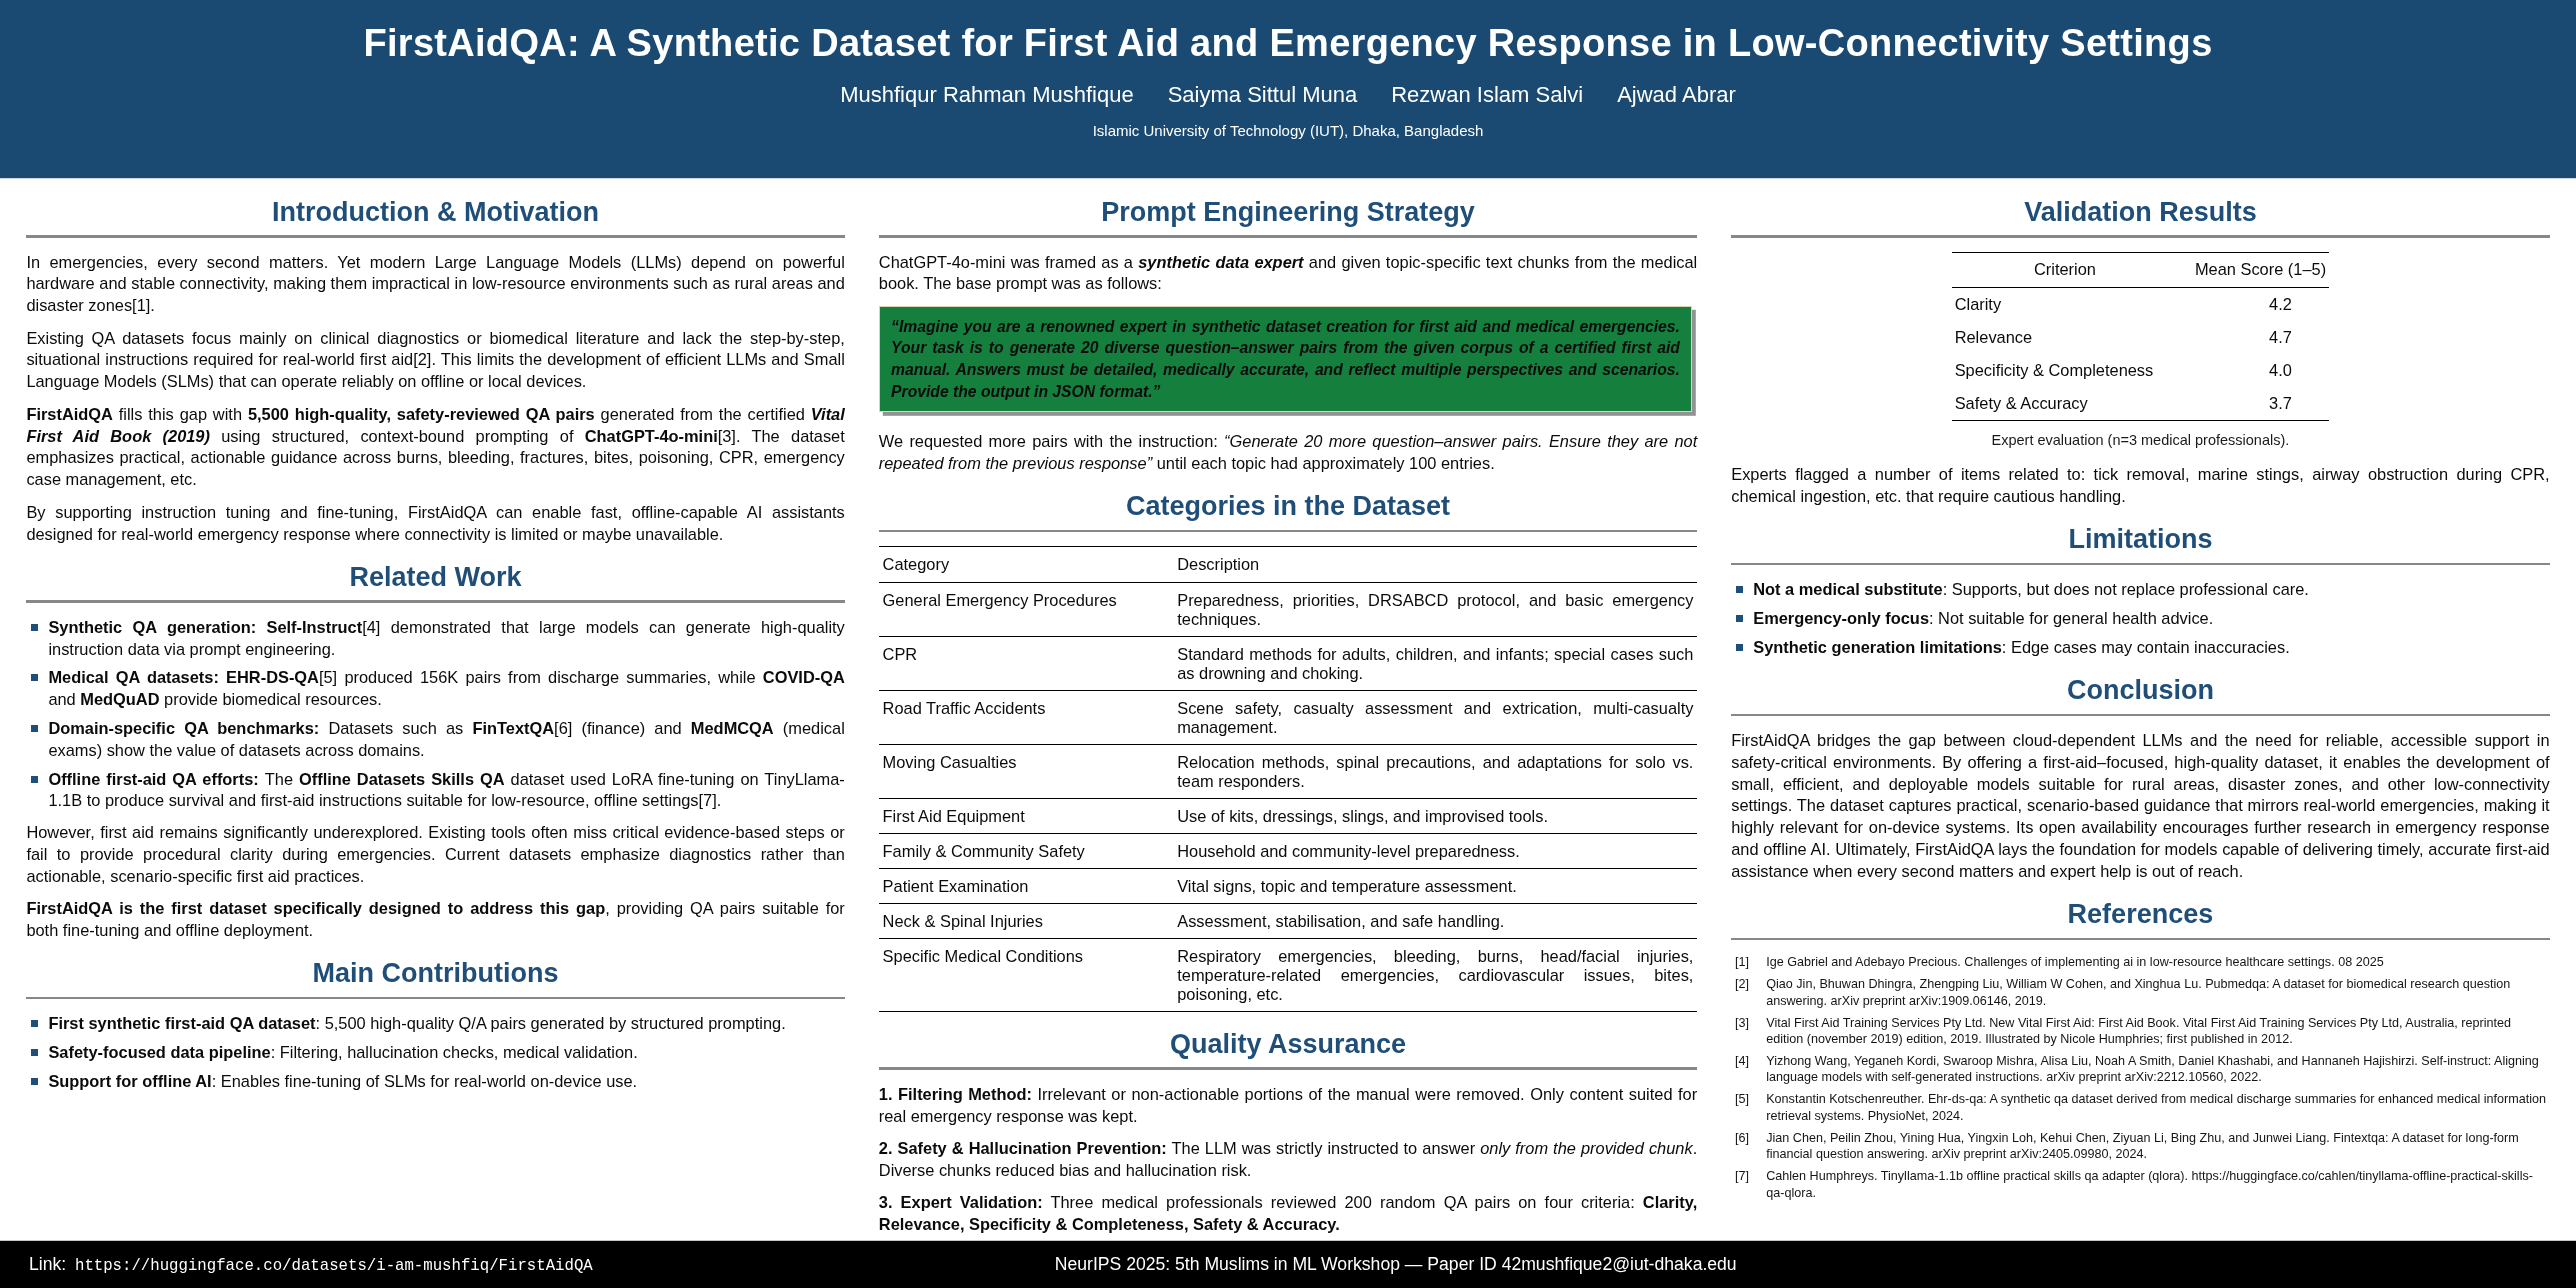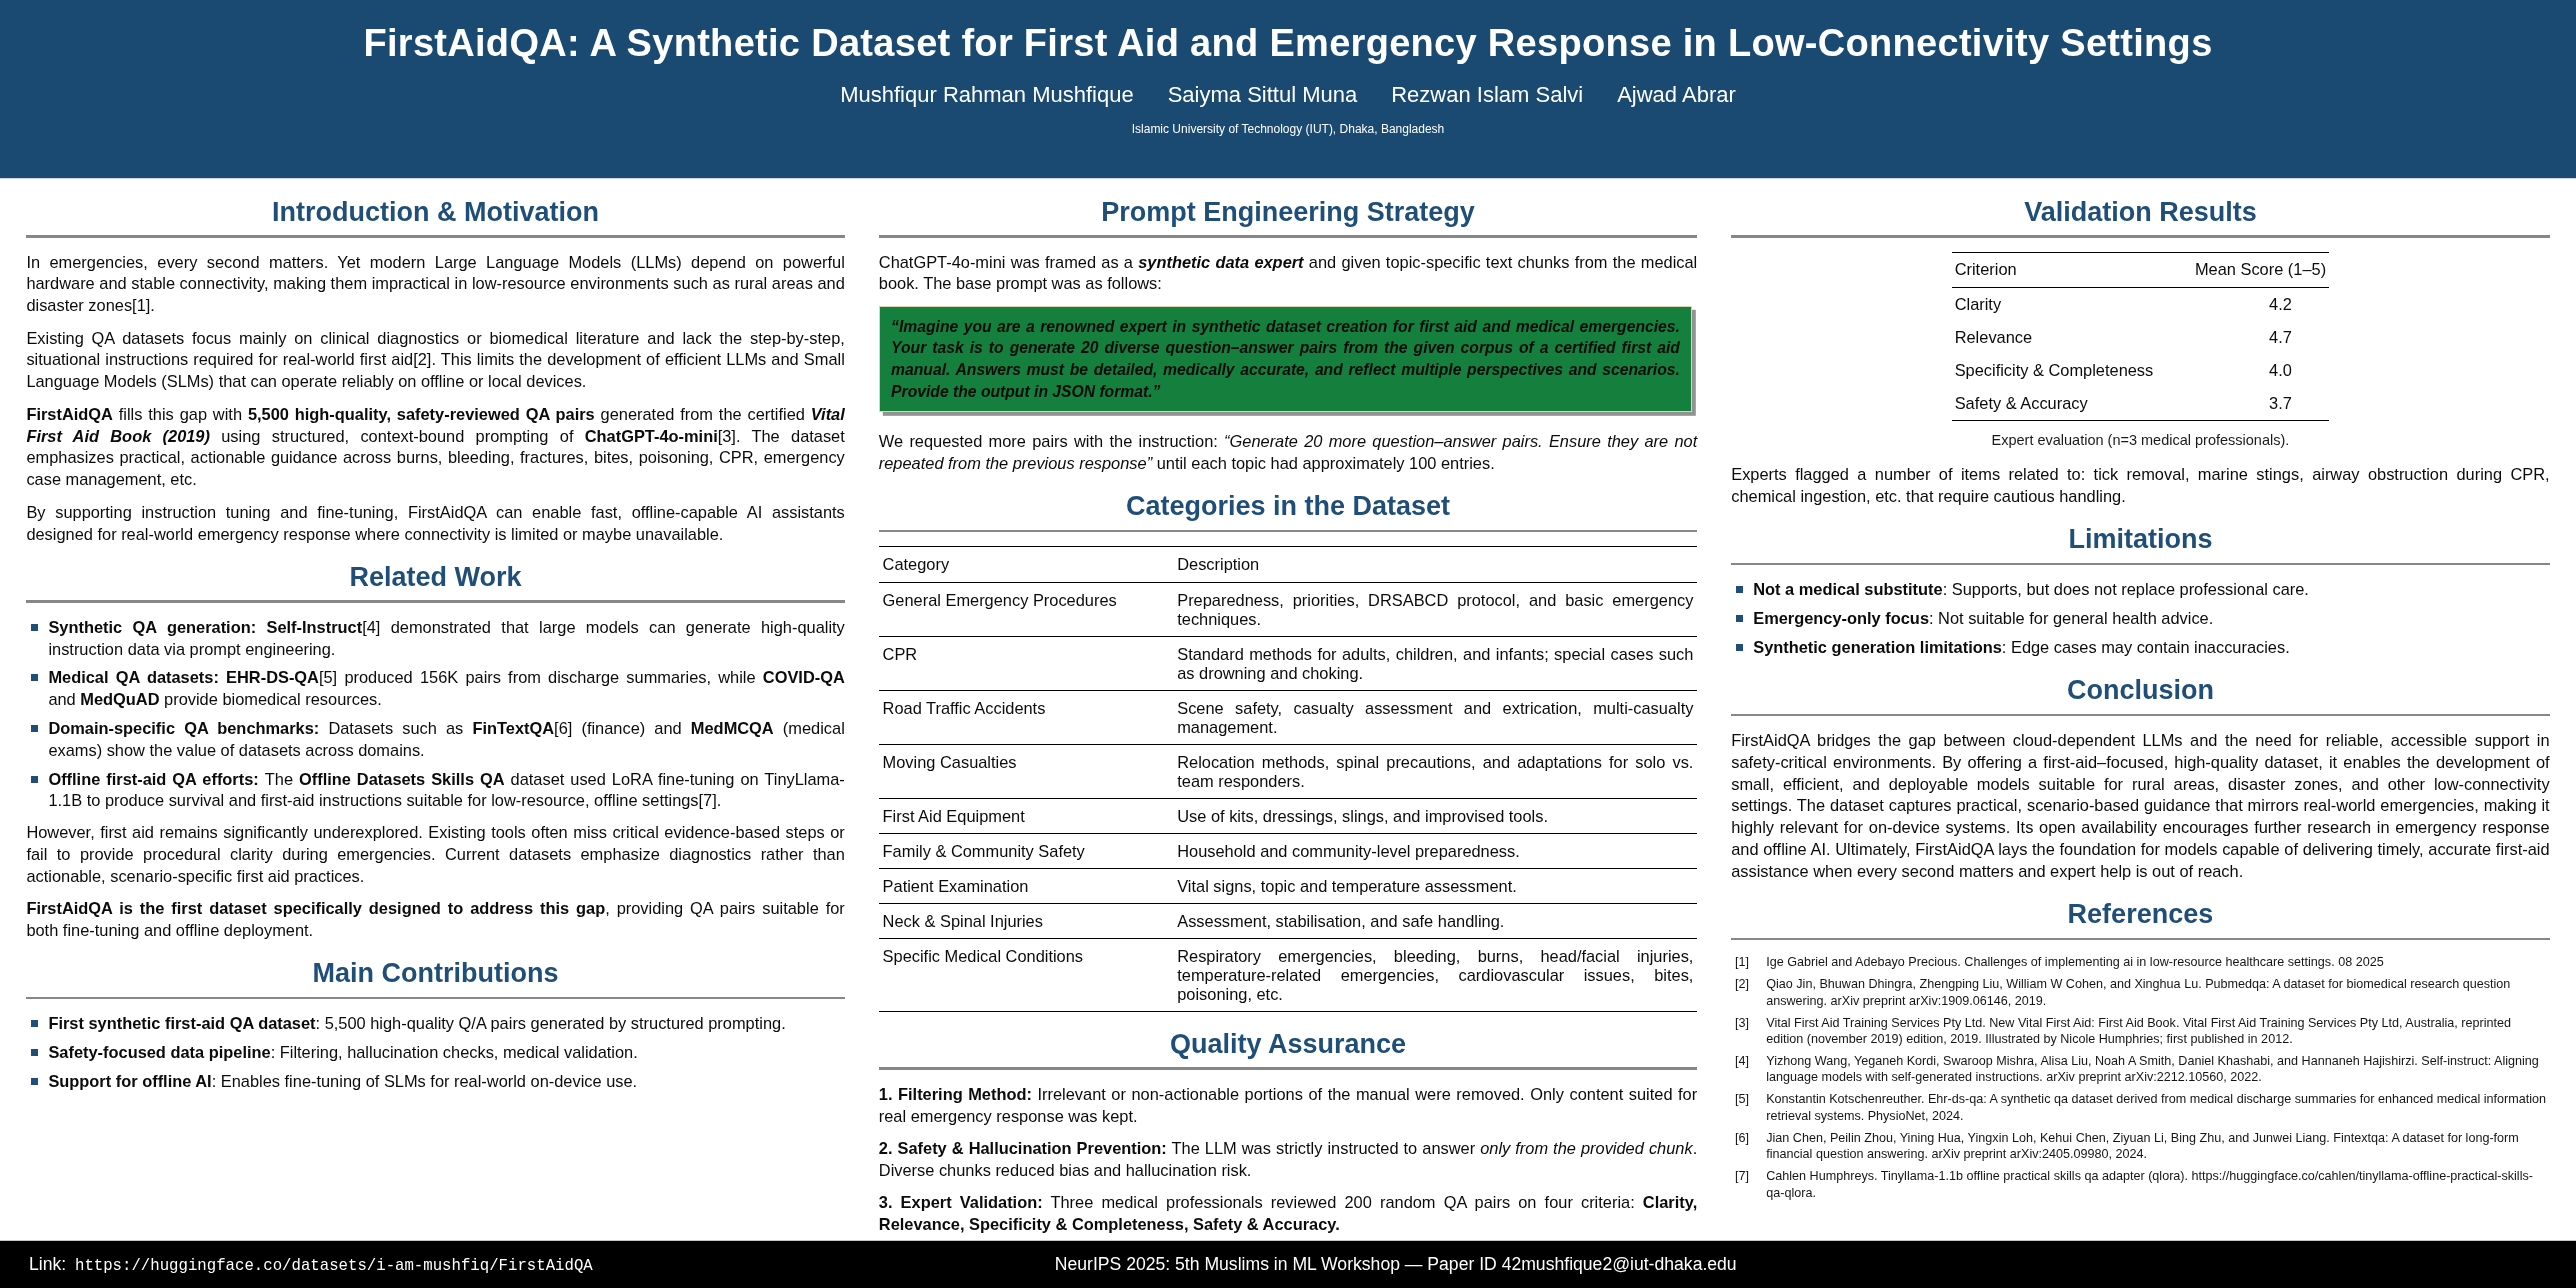--- a/index.html
+++ b/index.html
@@ -4,21 +4,21 @@
 <style>
   html,body{margin:0;padding:0;background:#ffffff;}
   .poster{width:2576px;height:1288px;display:flex;flex-direction:column;overflow:hidden;
           background:#ffffff;font-family:"Liberation Sans",sans-serif;color:#0b0b0b;}
   
   .header{flex:0 0 auto;height:179px;box-sizing:border-box;background:#1A4A72;color:#fff;
           text-align:center;padding-top:19px;border-bottom:1.9px solid #ccd5e0;}
   .title{font-size:38px;font-weight:bold;margin:2.5px 38px 0;letter-spacing:0.3px;}
   .authors{margin-top:17.6px;font-size:22px;font-weight:300;}
   .author-name{margin:0 17px;}
-  .affiliation{margin-top:14px;font-size:12px;font-weight:300;}
+  .affiliation{margin-top:14px;font-size:15px;font-weight:300;}
   
   .columns{flex:1 1 auto;display:flex;gap:34px;padding:7.5px 26.4px 0;box-sizing:border-box;min-height:0;}
   .column{flex:1;min-width:0;}
   .section-title{color:#1F4E79;font-size:27px;font-weight:bold;text-align:center;margin:16.4px 0 7.5px;}
   .section:first-child .section-title{margin-top:10px;}
   .rule{height:2.5px;background:#878787;margin-bottom:14px;}
   .para{font-size:16.4px;line-height:1.33;margin:0 0 10.7px;text-align:justify;}
   .rb{font-weight:bold;} .ri{font-style:italic;} .rbi{font-weight:bold;font-style:italic;}
   
   .bullets{list-style:none;margin:1.3px 0 10px;padding:0;}
@@ -32,21 +32,21 @@
   .cat-table th{font-weight:normal;text-align:left;padding:8.2px 3.8px;
                 border-top:1.9px solid #000;border-bottom:1.3px solid #000;}
   .cat-table td{vertical-align:top;padding:7.5px 3.8px;border-bottom:1.3px solid #000;}
   .cat-table tr:last-child td{border-bottom:1.9px solid #000;}
   .cat-table .cat-name{width:36%;padding-right:14px;}
   .cat-table .cat-desc{text-align:justify;}
   
   .val-wrap{width:46%;margin:1.3px auto 0;}
   .val-table{width:100%;border-collapse:collapse;font-size:16.4px;}
   .val-table th{font-weight:normal;padding:7.5px 2.5px;border-top:1.9px solid #000;border-bottom:1.3px solid #000;}
-  .val-table th.crit{text-align:left;margin-left:24px;}
+  .val-table th.crit{text-align:center;margin-left:24px;}
   .val-table th.score{text-align:right;}
   .val-table td{padding:7px 2.5px;}
   .val-table td.score{text-align:center;padding-left:57px;}
   .val-table tr:last-child td{border-bottom:1.9px solid #000;}
   .table-caption{font-size:14.5px;text-align:center;margin:11.3px 0 16.4px;color:#1a1a1a;}
   
   .refs{list-style:none;margin:0;padding:0;font-size:12.6px;line-height:1.3;color:#151515;}
   .refs li{position:relative;padding-left:35px;margin-bottom:5.7px;}
   .ref-num{position:absolute;left:3.8px;}
   

